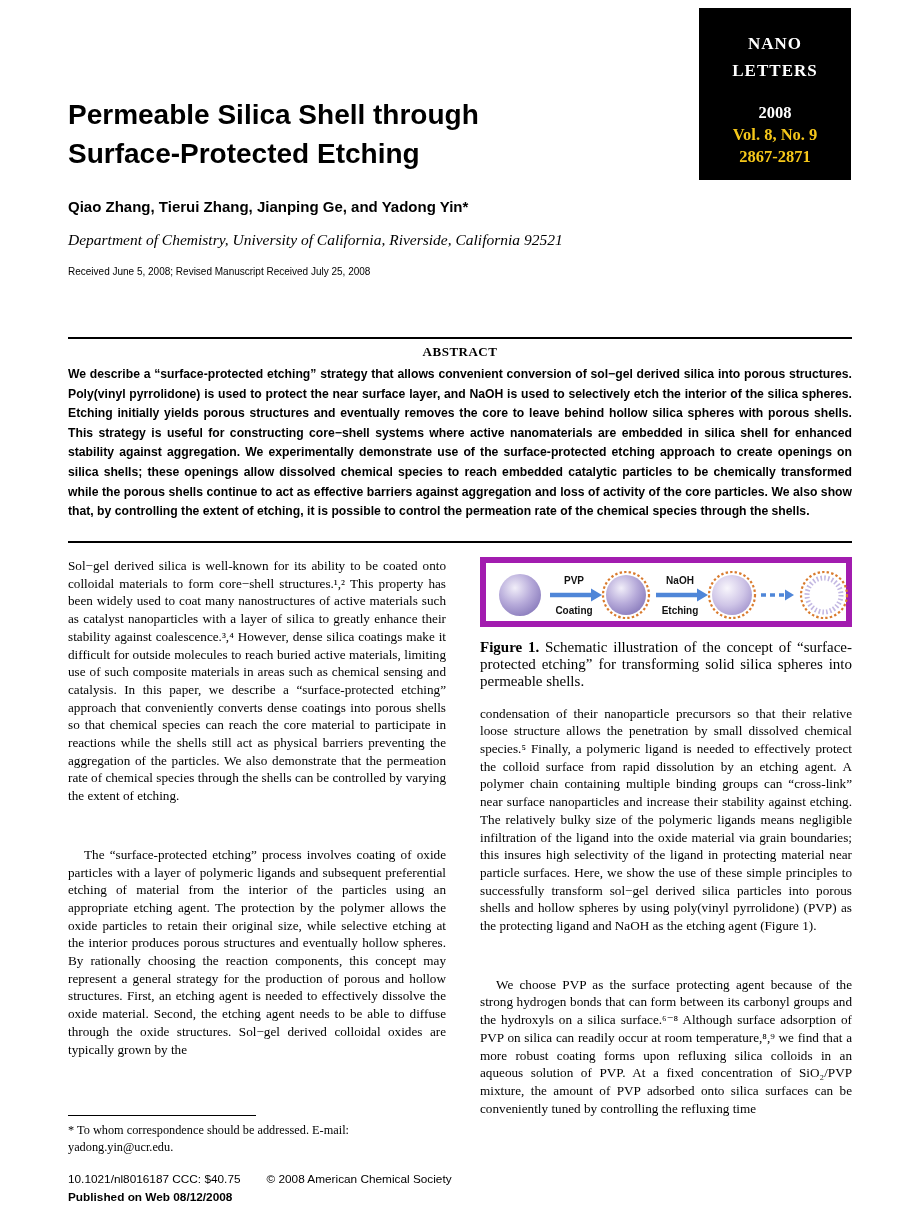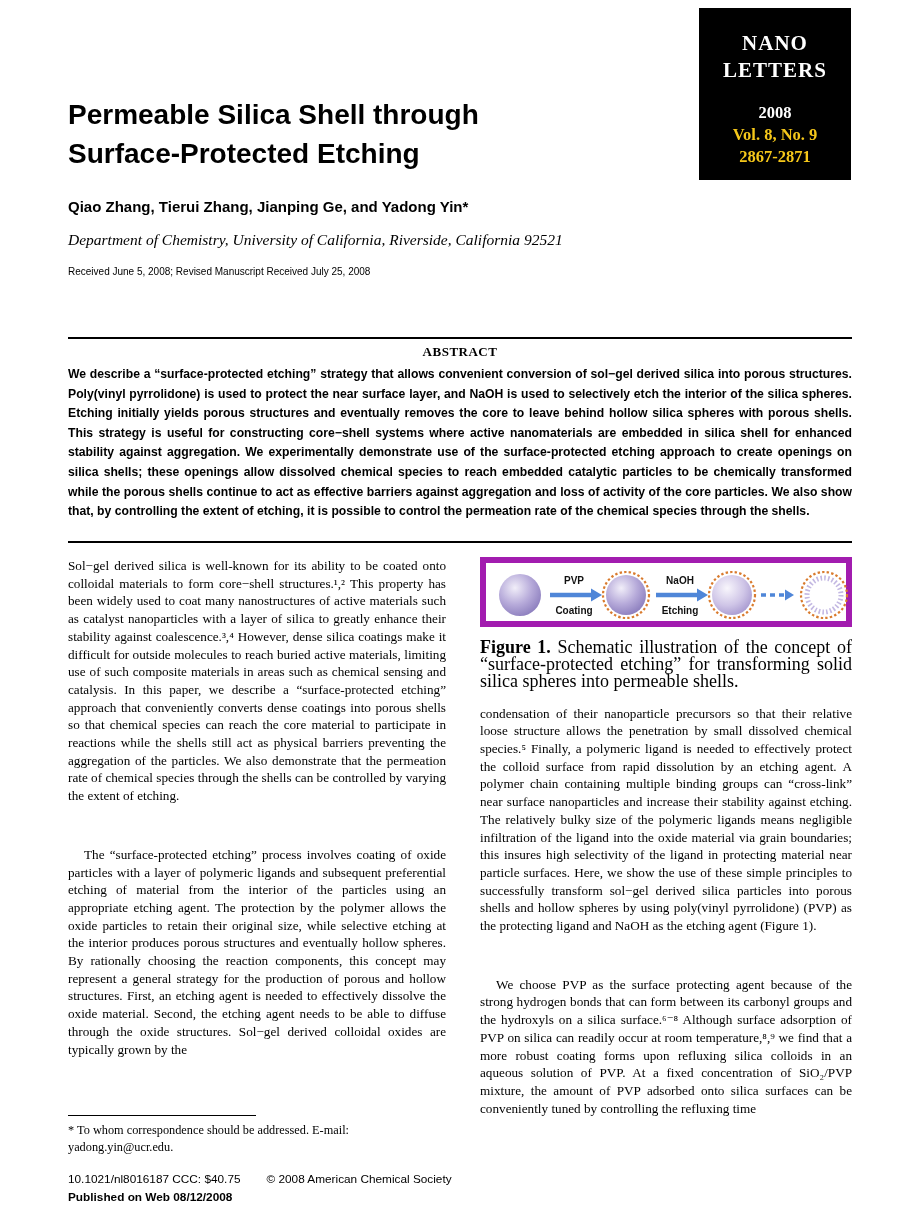--- a/index.html
+++ b/index.html
@@ -9,21 +9,21 @@
     background:#ffffff; color:#000;
     font-family:"Liberation Serif","DejaVu Serif",serif;
     overflow:hidden;
   }
   
   .masthead {
     position:absolute; left:699px; top:8px; width:152px; height:172px;
     background:#000; color:#fff; text-align:center;
     font-family:"Liberation Serif","DejaVu Serif",serif;
   }
-  .j-name { padding-top:22px; font-size:21px; line-height:27px; font-weight:bold; letter-spacing:1px; }
+  .j-name { padding-top:22px; font-size:17px; line-height:27px; font-weight:bold; letter-spacing:1px; }
   .j-meta { margin-top:18px; font-size:16.5px; line-height:22px; font-weight:bold; }
   .j-vol, .j-pages { color:#f5c71a; }
   
   .title {
     position:absolute; left:68px; top:95px; width:600px;
     font-family:"Liberation Sans","DejaVu Sans",sans-serif;
     font-size:28px; line-height:39px; font-weight:bold; color:#000;
   }
   .title .tline { display:block; }
   .authors {
@@ -61,21 +61,21 @@
     font-size:13.2px; line-height:17.7px; text-align:justify;
     font-family:"Liberation Serif","DejaVu Serif",serif;
   }
   .body-p + .body-p { text-indent:16px;margin-top:41px; }
   
   .fig { margin:0 0 14px 0; }
   .figbox {
     width:372px; height:70px; border:6px solid #a21caf; background:#fff;
   }
   .figcap {
-    margin-top:12px; font-size:18px; line-height:17.2px; text-align:justify;
+    margin-top:12px; font-size:15px; line-height:17.2px; text-align:justify;
     font-family:"Liberation Serif","DejaVu Serif",serif;
   }
   .figlabel { font-weight:bold; }
   .figtext { font-family:"Liberation Sans","DejaVu Sans",sans-serif; font-size:10px; fill:#111; text-anchor:middle; font-weight:bold; }
   
   .footnote-rule { position:absolute; left:68px; top:1115px; width:188px; height:1px; background:#000; }
   .footnote {
     position:absolute; left:68px; top:1122px; width:378px;
     font-size:12.3px; line-height:16.6px;
   }

